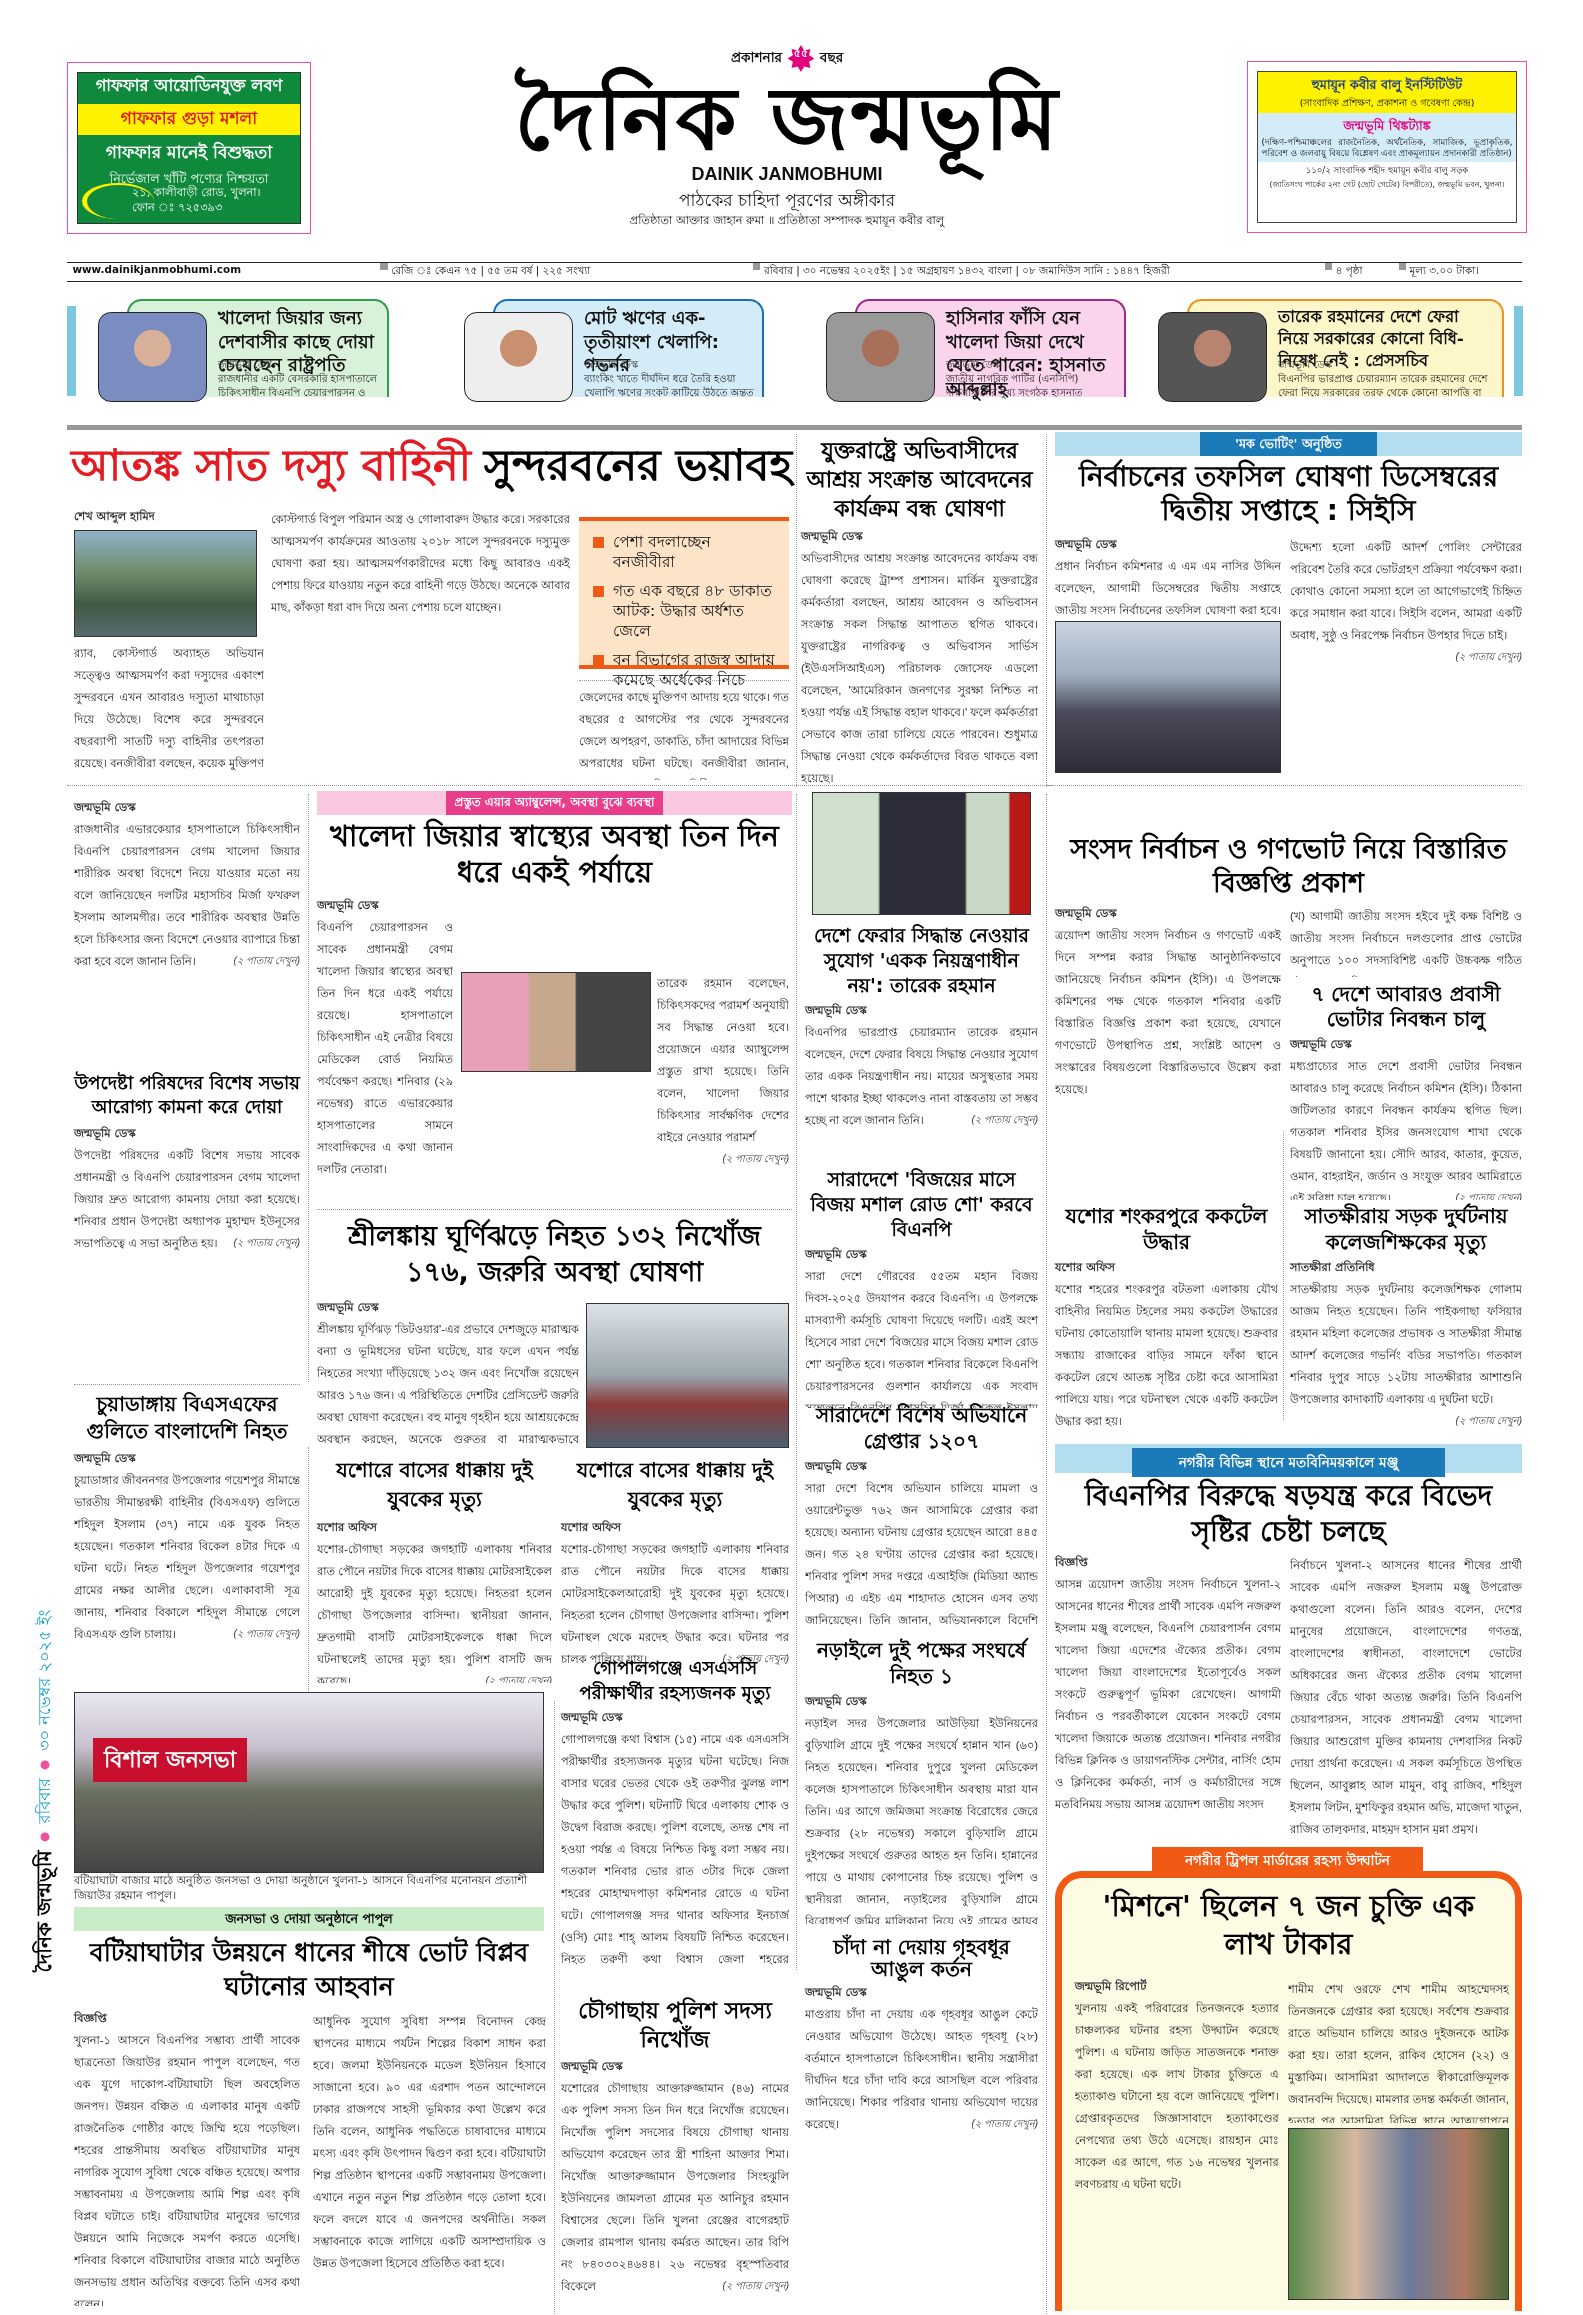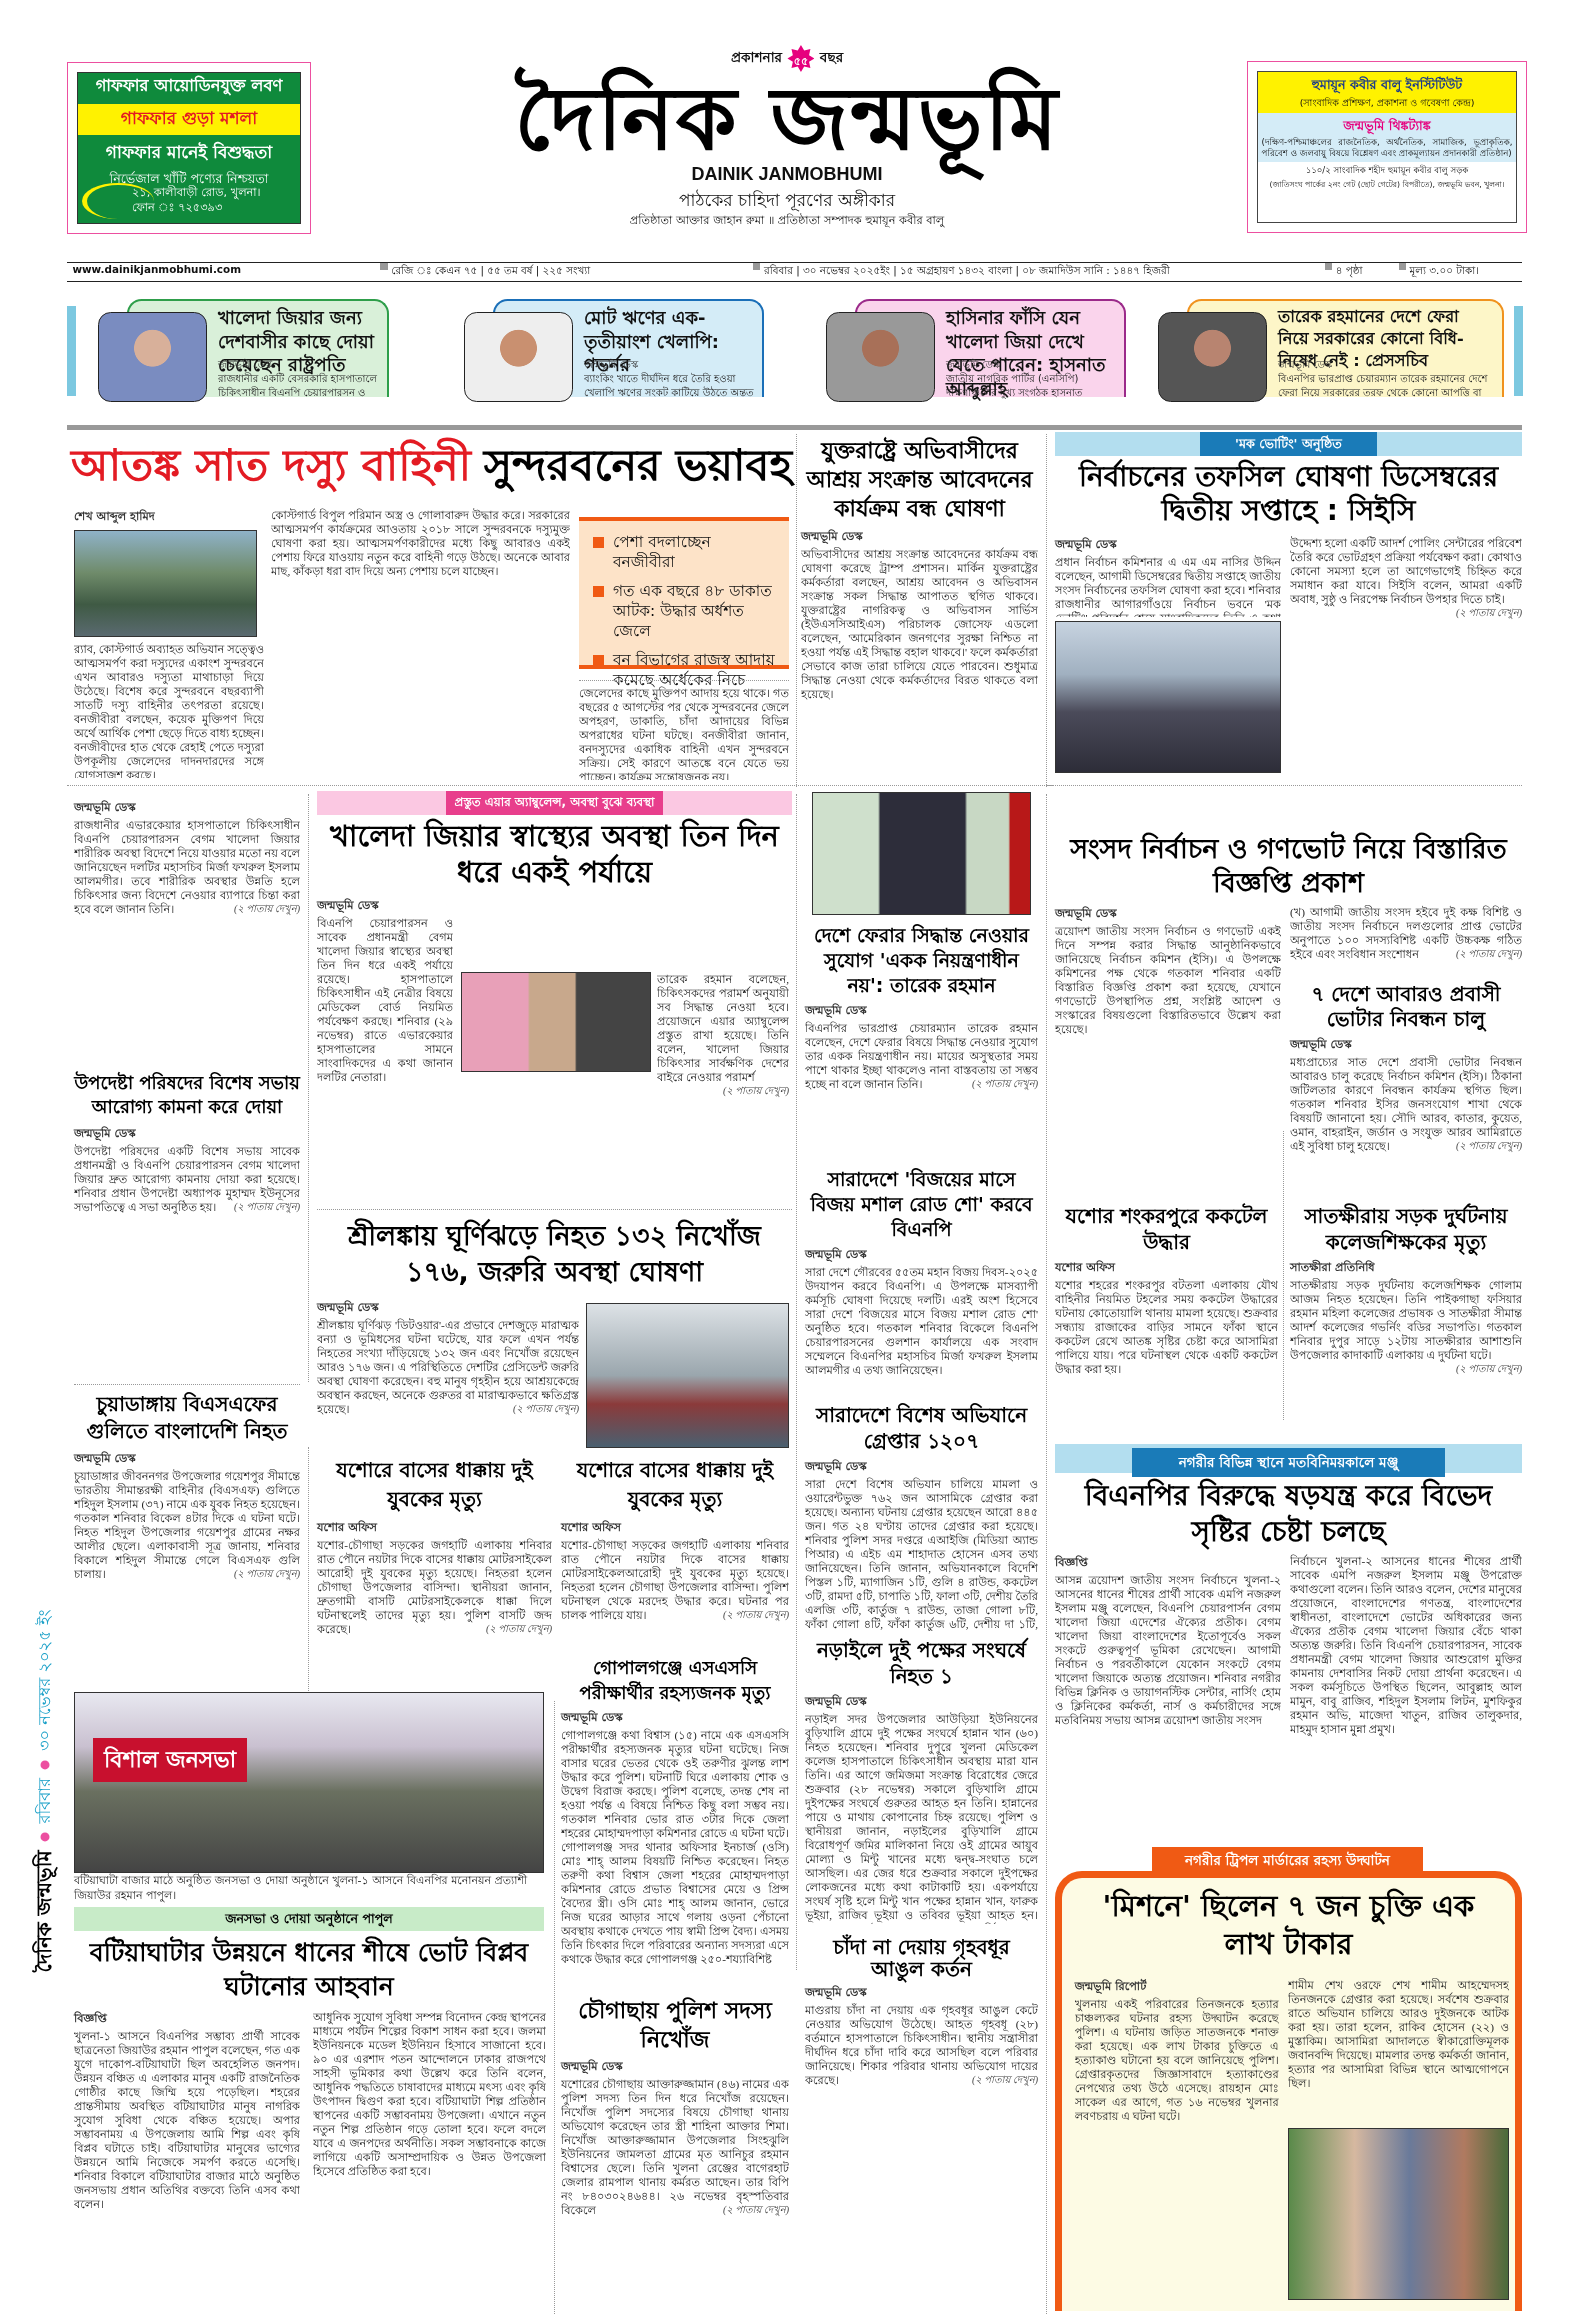--- a/index.html
+++ b/index.html
@@ -1,19 +1,19 @@
 <!DOCTYPE html>
 <html style="font-size:14.5px"><head>
 <meta charset="utf-8">
 <style>
 *{box-sizing:border-box;margin:0;padding:0}
 html,body{width:1584px;height:2316px;background:#fff;overflow:hidden}
 body{position:relative;font-family:"DejaVu Sans","Liberation Sans",sans-serif;color:#111}
 .abs{position:absolute}
-.body-text{font-size:11.3px;line-height:14px;text-align:justify;color:#222;font-family:Liberation Serif, serif}
+.body-text{font-size:11.3px;line-height:22px;text-align:justify;color:#222;font-family:Liberation Sans, sans-serif}
 .byline{font-size:11.3px;font-weight:bold;color:#333;display:block;font-family:"DejaVu Sans",sans-serif}
 .see-more{font-style:italic;font-size:10px;color:#444;float:right}
 .hl{font-family:"DejaVu Sans",sans-serif;font-weight:bold;text-align:center;color:#000;line-height:1.15}
 .dots-v{border-left:1.8px dotted #999}
 .dots-h{border-top:1.8px dotted #999}
 .photo{background:linear-gradient(135deg,#6b7a5a,#3d4d3a 45%,#8a9270);border:0.9px solid #333}
 .photo-crowd{background:linear-gradient(180deg,#c7d3e0 0%,#a0b0c0 35%,#4b4b5a 60%,#2d2d38 100%)}
 .photo-portrait{background:radial-gradient(circle at 50% 35%,#caa08a 0 20%,#3a3a44 21% 100%)}
 .photo-rain{background:linear-gradient(180deg,#dde2e6,#9aa6ad 50%,#8b3a3a 70%,#4a6070)}
 .photo-meeting{background:linear-gradient(180deg,#e8e8f0 0%,#c9c0d0 30%,#6a7060 55%,#444 100%)}
@@ -42,21 +42,21 @@
     <div style="color:#fff;font-size:12.7px;text-align:center;margin-top:1.8px">নির্ভেজাল খাঁটি পণ্যের নিশ্চয়তা</div>
     <div style="position:absolute;left:3.6px;bottom:3.6px;width:72px;height:36px;border-radius:50%;border-left:5.4px solid #fff200;border-top:2.7px solid #fff200"></div>
     <div style="position:absolute;left:54px;bottom:20px;color:#fff;font-size:11.3px">২১, কালীবাড়ী রোড, খুলনা।</div>
     <div style="position:absolute;left:54px;bottom:5.4px;color:#fff;font-size:11.3px">ফোন ঃ ৭২৫৩৯৩</div>
   </div>
 </div>
 
 <div class="abs" style="left:398px;top:45px;width:778px;height:199px;text-align:center">
   <div style="font-size:13.6px;font-weight:bold;display:flex;justify-content:center;align-items:center;gap:5.4px">
     <span>প্রকাশনার</span>
-    <span style="background:#e6007e;color:#fff;width:27px;height:27px;display:inline-flex;align-items:flex-end;justify-content:center;clip-path:polygon(50% 0,62% 20%,85% 15%,80% 38%,100% 50%,80% 62%,85% 85%,62% 80%,50% 100%,38% 80%,15% 85%,20% 62%,0 50%,20% 38%,15% 15%,38% 20%);font-size:11px">
+    <span style="background:#e6007e;color:#fff;width:27px;height:27px;display:inline-flex;align-items:flex-start;justify-content:center;clip-path:polygon(50% 0,62% 20%,85% 15%,80% 38%,100% 50%,80% 62%,85% 85%,62% 80%,50% 100%,38% 80%,15% 85%,20% 62%,0 50%,20% 38%,15% 15%,38% 20%);font-size:11px">
       <span>৫৫</span>
     </span>
     <span>বছর</span>
   </div>
   <div style="font-family:'DejaVu Sans',sans-serif;font-weight:bold;font-size:87px;line-height:94px;letter-spacing:1.8px;color:#000">দৈনিক জন্মভূমি</div>
   <div style="font-family:Liberation Sans, sans-serif;font-weight:bold;font-size:18px;line-height:27px;margin-top:-5.4px">DAINIK JANMOBHUMI</div>
   <div style="font-size:17px;line-height:23.5px;margin-top:1.8px">পাঠকের চাহিদা পূরণের অঙ্গীকার</div>
   <div style="font-size:11.3px;line-height:16.3px">প্রতিষ্ঠাতা আক্তার জাহান রুমা ॥ প্রতিষ্ঠাতা সম্পাদক হুমায়ূন কবীর বালু</div>
 </div>
 

